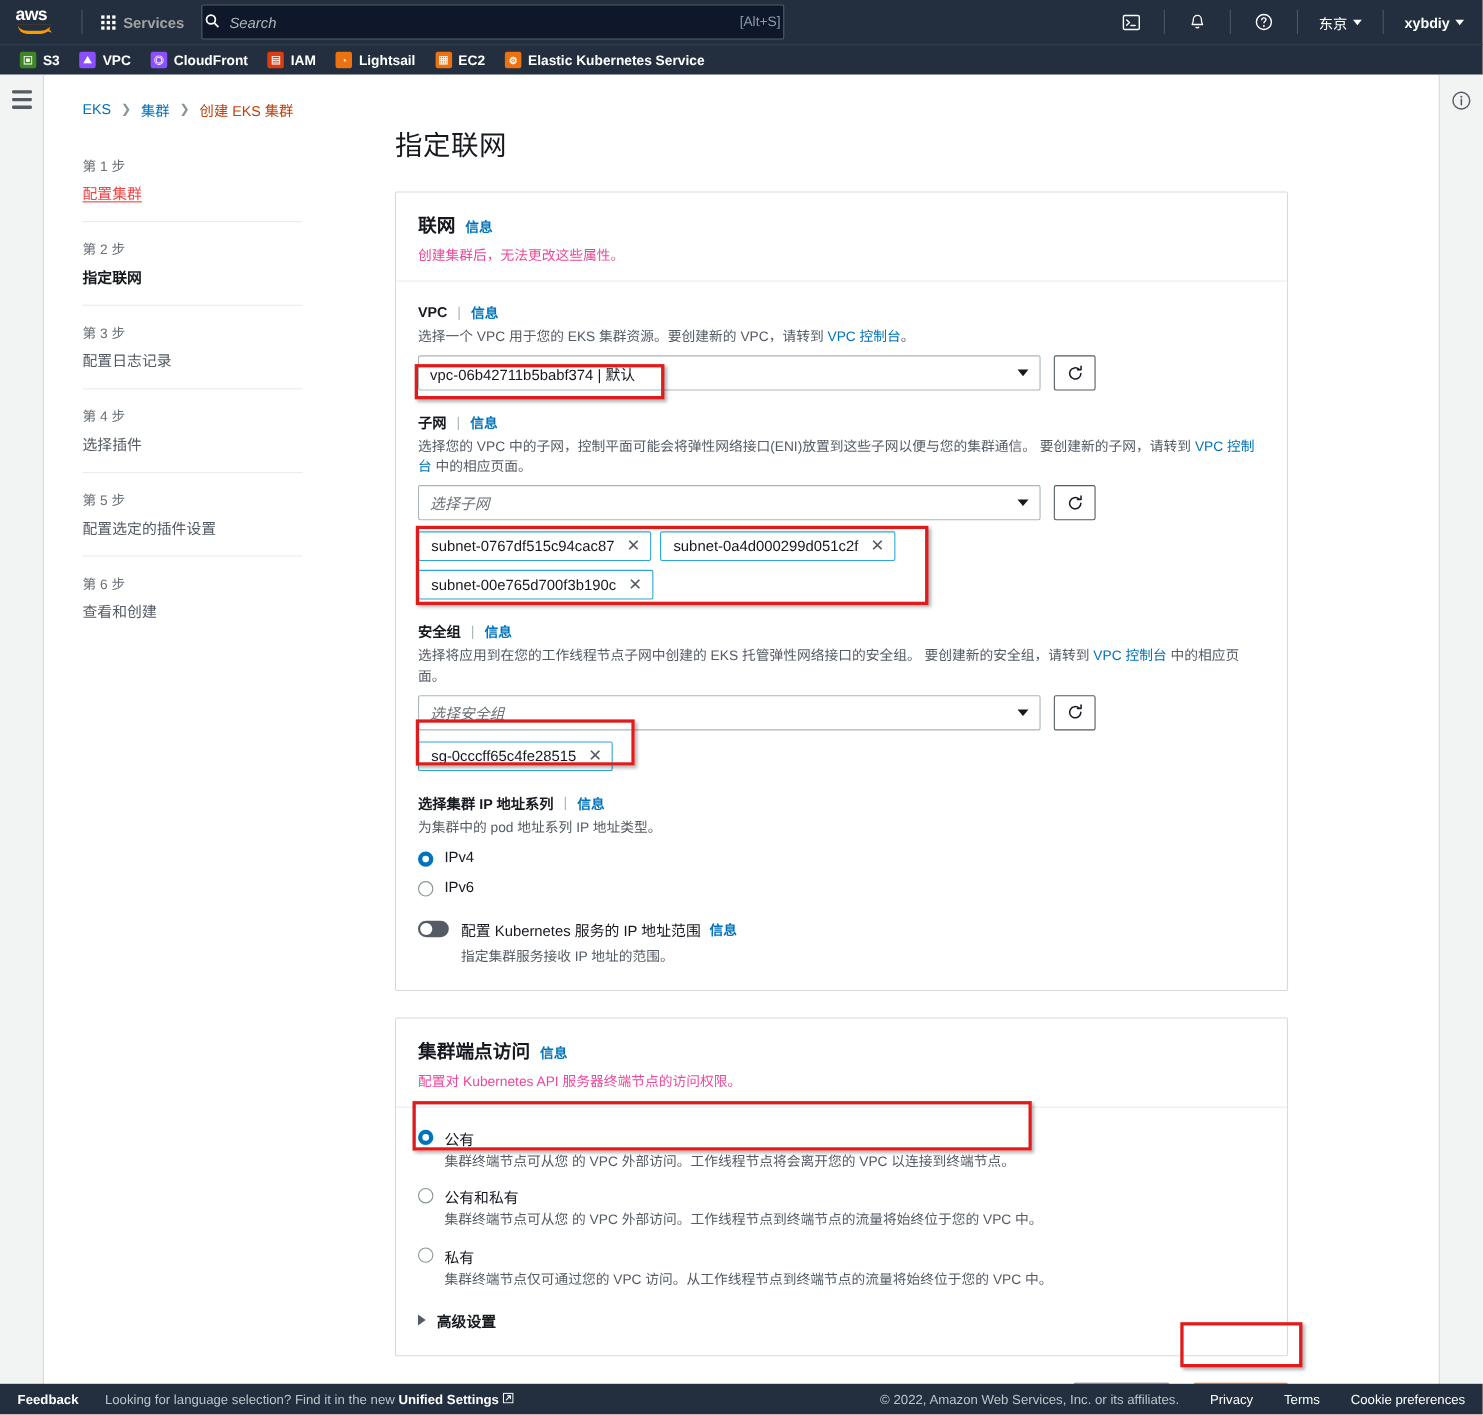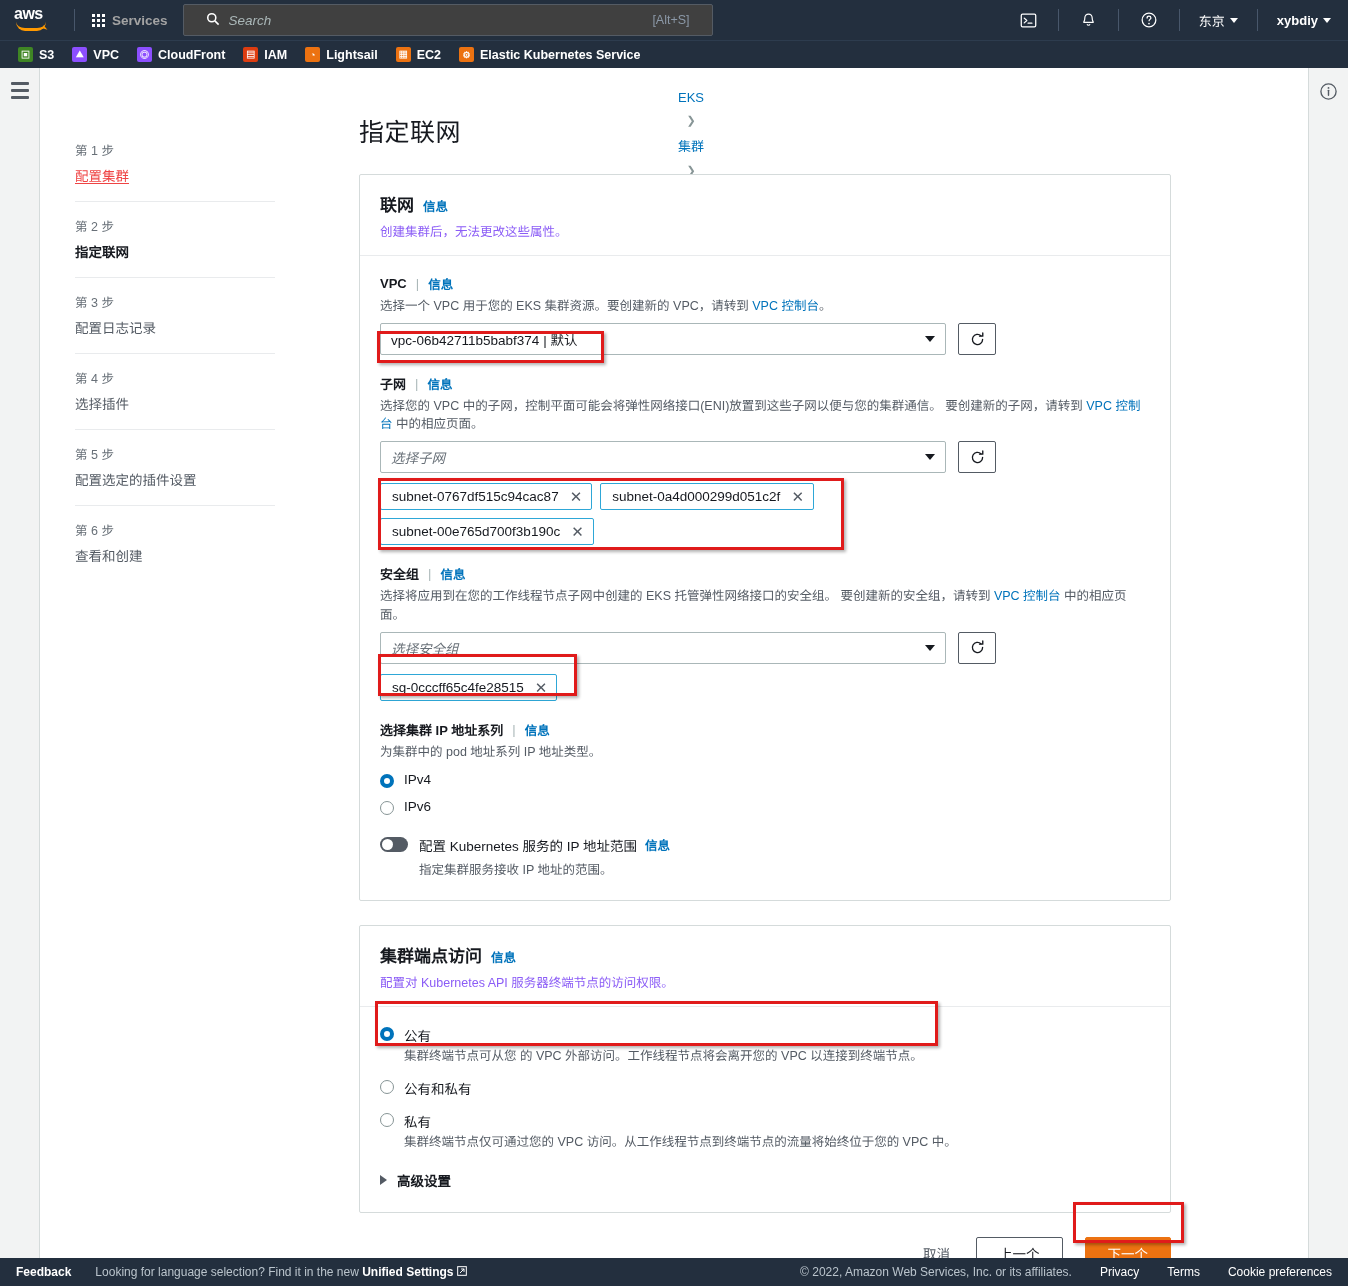--- a/index.html
+++ b/index.html
@@ -34,22 +34,22 @@
     transform:rotate(18deg);
   }
   .nav-divider { width:1px; height:22px; background:#48576b; margin:0 10px; flex:none; }
   .services-btn { display:flex; align-items:center; gap:7px; color:#a3a3a3; font-size:13.5px;
     font-weight:bold; padding:5px 7px; border-radius:2px; cursor:pointer; flex:none;}
   .grid9 { display:grid; grid-template-columns:repeat(3,3px); grid-template-rows:repeat(3,3px);
     gap:2px; }
   .grid9 i { background:#fff; display:block; width:3px; height:3px; }
   #searchbox {
     flex:none; width:530px; height:32px; margin-left:8px;
-    background:#404040; border:1px solid #545b64; border-radius:2px;
-    display:flex; align-items:center; padding:0 22px; cursor:text;
+    background:#0f172a; border:1px solid #545b64; border-radius:2px;
+    display:flex; align-items:center; padding:0 2px; cursor:text;
   }
   #searchbox .sicon { margin-right:9px; flex:none; }
   #searchbox .splace { color:#aab7b8; font-style:italic; font-size:13.5px; flex:1; }
   #searchbox .skey { color:#8b98a7; font-size:12.5px; }
   .nav-right { position:absolute; right:8px; top:0; height:40px; display:flex; align-items:center; }
   .nav-icon-btn { padding:6px 11px; cursor:pointer; display:flex; align-items:center; }
   .nav-txt-btn { color:#fff; font-size:13px; padding:6px 9px; cursor:pointer; display:flex;
     align-items:center; gap:5px; }
   .nav-txt-btn.user { font-weight:bold; }
   .caret { width:0; height:0; border-left:4px solid transparent; border-right:4px solid transparent;
@@ -73,21 +73,21 @@
   .hamburger { margin:14px auto 0; width:18px; display:flex; flex-direction:column; gap:4px; cursor:pointer;}
   .hamburger i { display:block; height:3px; background:#545b64; border-radius:1px; }
   #rightrail { position:absolute; right:0; top:0; width:40px; bottom:0;
     background:#f2f3f3; border-left:1px solid #d5dbdb; }
   .inforail { margin:14px auto 0; width:20px; display:flex; justify-content:center; cursor:pointer;}
 
   #content { position:absolute; left:41px; right:41px; top:0; bottom:0; overflow:hidden;
     background:#fff; }
 
   
-  #breadcrumb { padding:22px 0 0 34px; font-size:13px; display:flex; align-items:center; gap:9px;flex-direction:column; }
+  #breadcrumb { padding:22px 0 0 34px; font-size:13px; display:flex; align-items:center; gap:9px; }
   #breadcrumb a { color:#0073bb; text-decoration:none; cursor:pointer; }
   #breadcrumb .crumb-current { color:#c2410c; }
   #breadcrumb .chev { color:#879596; font-size:11px; }
 
   
   #steps { position:absolute; left:34px; top:58px; width:200px; }
   .step { padding:14px 0 16px; border-bottom:1px solid #e9ebed; }
   .step:last-child { border-bottom:none; }
   .step-num { color:#687078; font-size:12.5px; margin-bottom:6px; }
   .step-label { font-size:13.5px; color:#ef4444; cursor:pointer; text-decoration:underline;
@@ -96,21 +96,21 @@
   .step.plain .step-label { color:#545b64; text-decoration:none; }
 
   
   #main { position:absolute; left:318px; top:44px; width:812px; }
   #pagetitle { font-size:25px; color:#16191f; font-weight:normal; margin:0 0 26px 0; letter-spacing:.5px; }
 
   .card { background:#fff; border:1px solid #d5dbdb; border-radius:2px; margin-bottom:24px; }
   .card-head { padding:16px 20px 15px; border-bottom:1px solid #e9ebed; }
   .card-title { font-size:17px; font-weight:bold; color:#16191f; display:flex; align-items:baseline; gap:9px;}
   .info-link { color:#0073bb; font-size:12.5px; font-weight:bold; cursor:pointer; text-decoration:none; }
-  .card-sub { color:#8b5cf6; font-size:12.5px; margin-top:5px; }
+  .card-sub { color:#ec4899; font-size:12.5px; margin-top:5px; }
   .card-body { padding:18px 20px 22px; }
 
   .field { margin-bottom:19px; }
   .field:last-child { margin-bottom:0; }
   .flabel { font-size:13px; font-weight:bold; color:#16191f; display:flex; align-items:center; gap:9px; }
   .flabel .sep { color:#aab7b8; font-weight:normal; }
   .fdesc { color:#545b64; font-size:12.5px; margin-top:4px; line-height:1.45; max-width:780px; }
   .fdesc a { color:#0073bb; text-decoration:none; }
 
   .selectrow { display:flex; align-items:center; gap:12px; margin-top:8px; }
@@ -478,20 +478,21 @@
             <span class="radio on"></span>
             <div>
               <div class="radio-label">公有</div>
               <div class="radio-desc">集群终端节点可从您 的 VPC 外部访问。工作线程节点将会离开您的 VPC 以连接到终端节点。</div>
             </div>
           </div>
           <div class="radio-row" style="margin-top:13px">
             <span class="radio"></span>
             <div>
               <div class="radio-label">公有和私有</div>
+              <div class="radio-desc">集群终端节点可从您 的 VPC 外部访问。工作线程节点到终端节点的流量将始终位于您的 VPC 中。</div>
             </div>
           </div>
           <div class="radio-row" style="margin-top:13px">
             <span class="radio"></span>
             <div>
               <div class="radio-label">私有</div>
               <div class="radio-desc">集群终端节点仅可通过您的 VPC 访问。从工作线程节点到终端节点的流量将始终位于您的 VPC 中。</div>
             </div>
           </div>
           <div class="disclosure">

